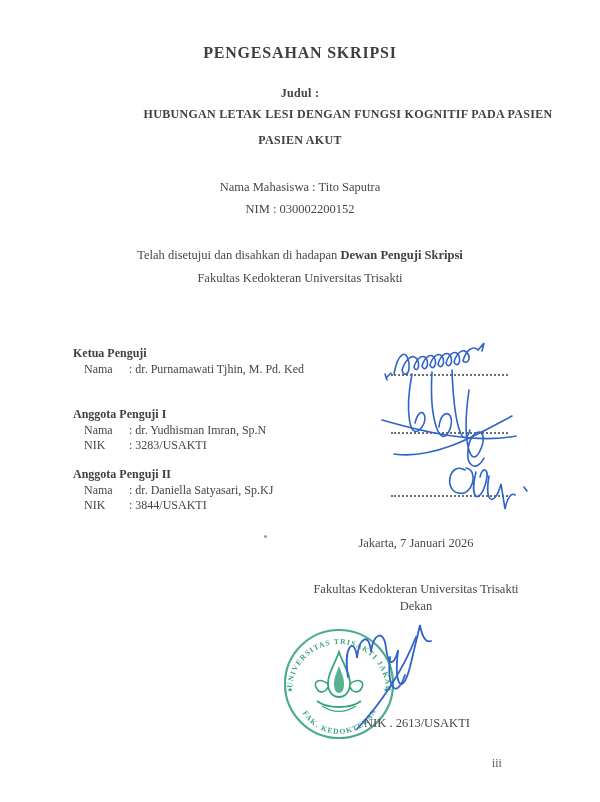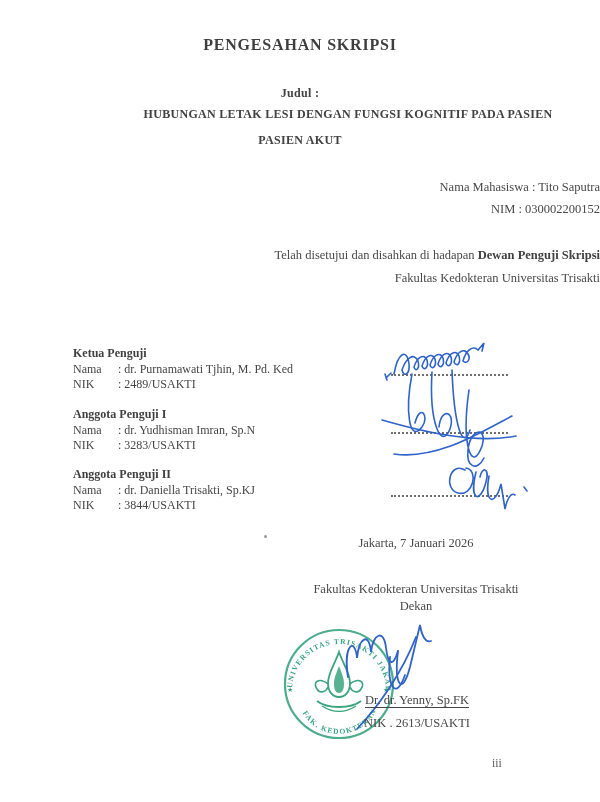--- a/index.html
+++ b/index.html
@@ -8,67 +8,66 @@
     width:600px;height:802px;
     background:#ffffff;
     font-family:"Liberation Serif", serif;
     color:#434343;
     overflow:hidden;
   }
   .abs{position:absolute;}
   .center{left:0;width:600px;text-align:center;}
   .title{font-size:16px;font-weight:bold;letter-spacing:0.8px;color:#3e3e3e;}
   .h-bold{font-weight:bold;font-size:12px;letter-spacing:0.3px;color:#414141;}
-  .body-line{font-size:12.5px;color:#484848;text-align:right;}
+  .body-line{font-size:12.5px;color:#484848;}
   .examiner{left:73px;width:330px;font-size:12px;line-height:15.5px;color:#454545;}
   .examiner .role{font-weight:bold;color:#3f3f3f;}
-  .examiner .lbl{display:inline-block;width:45px;}
+  .examiner .lbl{display:inline-block;width:45px;margin-left:11px;}
   .dotline{border-bottom:2px dotted #6e6e6e;height:0;width:117px;left:391px;}
   .closing{left:283px;width:266px;text-align:center;font-size:12.5px;color:#484848;}
   .dean-block{left:302px;width:230px;text-align:center;font-size:12.5px;color:#464646;}
   .dean-name{text-decoration:underline;text-underline-offset:3px;}
   .pagenum{font-size:11.5px;color:#5a5a5a;}
   .speck{width:3px;height:3px;border-radius:50%;background:#9a9a9a;}
   svg{display:block;}
   .sig-svg{pointer-events:none;}
 </style>
 </head>
 <body>
 
 <div class="page">
 
-  <div class="abs center title" style="top:36px;">PENGESAHAN SKRIPSI</div>
+  <div class="abs center title" style="top:44px;">PENGESAHAN SKRIPSI</div>
 
   <div class="abs center h-bold" style="top:86px;font-size:12px;text-align:center;">Judul :</div>
   <div class="abs center h-bold" style="top:107px;margin-left:48px;">HUBUNGAN LETAK LESI DENGAN FUNGSI KOGNITIF PADA PASIEN</div>
   <div class="abs center h-bold" style="top:133px;">PASIEN AKUT</div>
 
   <div class="abs center body-line" style="top:180px;">Nama Mahasiswa : Tito Saputra</div>
   <div class="abs center body-line" style="top:202px;">NIM : 030002200152</div>
 
   <div class="abs center body-line" style="top:248px;">
     <span>Telah disetujui dan disahkan di hadapan </span><span style="font-weight:bold;color:#404040;">Dewan Penguji Skripsi</span>
   </div>
   <div class="abs center body-line" style="top:271px;">Fakultas Kedokteran Universitas Trisakti</div>
 
   <div class="abs examiner" style="top:346px;">
     <div class="role">Ketua Penguji</div>
     <div><span class="lbl">Nama</span><span>: dr. Purnamawati Tjhin, M. Pd. Ked</span></div>
-    <div><span class="lbl">NIK</span><span>: 2489/USAKTI</span></div>
   </div>
 
   <div class="abs examiner" style="top:407px;">
     <div class="role">Anggota Penguji I</div>
     <div><span class="lbl">Nama</span><span>: dr. Yudhisman Imran, Sp.N</span></div>
     <div><span class="lbl">NIK</span><span>: 3283/USAKTI</span></div>
   </div>
 
   <div class="abs examiner" style="top:467px;">
     <div class="role">Anggota Penguji II</div>
-    <div><span class="lbl">Nama</span><span>: dr. Daniella Trisakti, Sp.KJ</span></div>
+    <div><span class="lbl">Nama</span><span>: dr. Daniella Satyasari, Sp.KJ</span></div>
     <div><span class="lbl">NIK</span><span>: 3844/USAKTI</span></div>
   </div>
 
   <div class="abs dotline" style="top:374px;"></div>
   <div class="abs dotline" style="top:432px;"></div>
   <div class="abs dotline" style="top:495px;"></div>
 
   <svg class="abs sig-svg" style="left:372px;top:330px;" width="200" height="185" viewBox="0 0 200 185">
     <g fill="none" stroke="#2f63c8" stroke-width="1.6" stroke-linecap="round">
 
@@ -124,18 +123,17 @@
 
   <svg class="abs sig-svg" style="left:330px;top:615px;" width="130" height="125" viewBox="0 0 130 125">
     <g fill="none" stroke="#2f63c8" stroke-width="1.8" stroke-linecap="round">
       <path d="M18 62 C13 30 25 21 27 43 C29 23 39 16 41 37 C43 19 54 13 56 33 C58 49 63 53 68 36"></path>
       <path d="M68 36 C64 70 72 82 80 52 L90 10 C92 22 96 28 101 26"></path>
       <path d="M86 22 C72 58 48 92 27 114"></path>
       <path d="M60 42 C57 72 66 86 75 60"></path>
     </g>
   </svg>
 
-  <div class="abs dean-block dean-name" style="top:693px;">Dr. dr. Yenny, Sp.FK</div>
   <div class="abs dean-block" style="top:716px;">NIK . 2613/USAKTI</div>
 
   <div class="abs pagenum" style="left:492px;top:757px;">iii</div>
 
 </div>
 
 </body></html>

